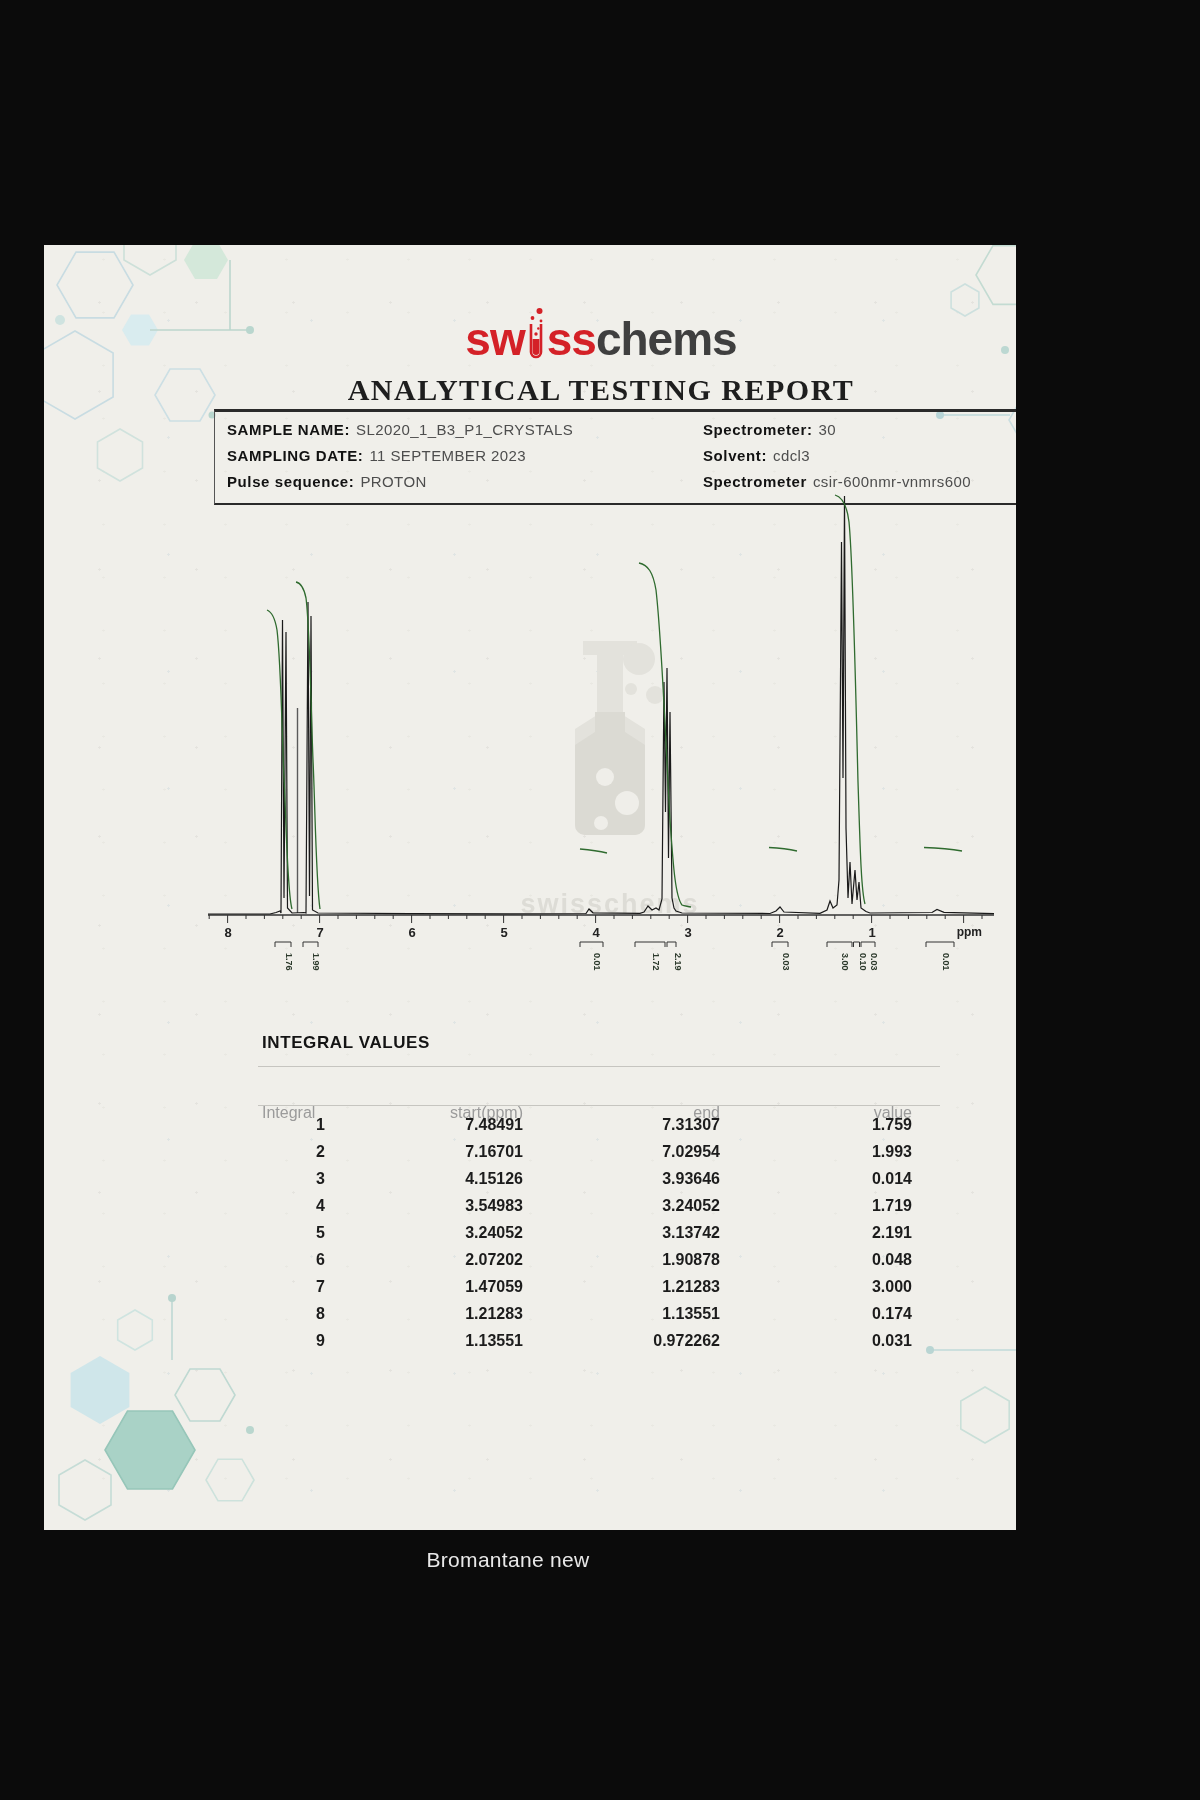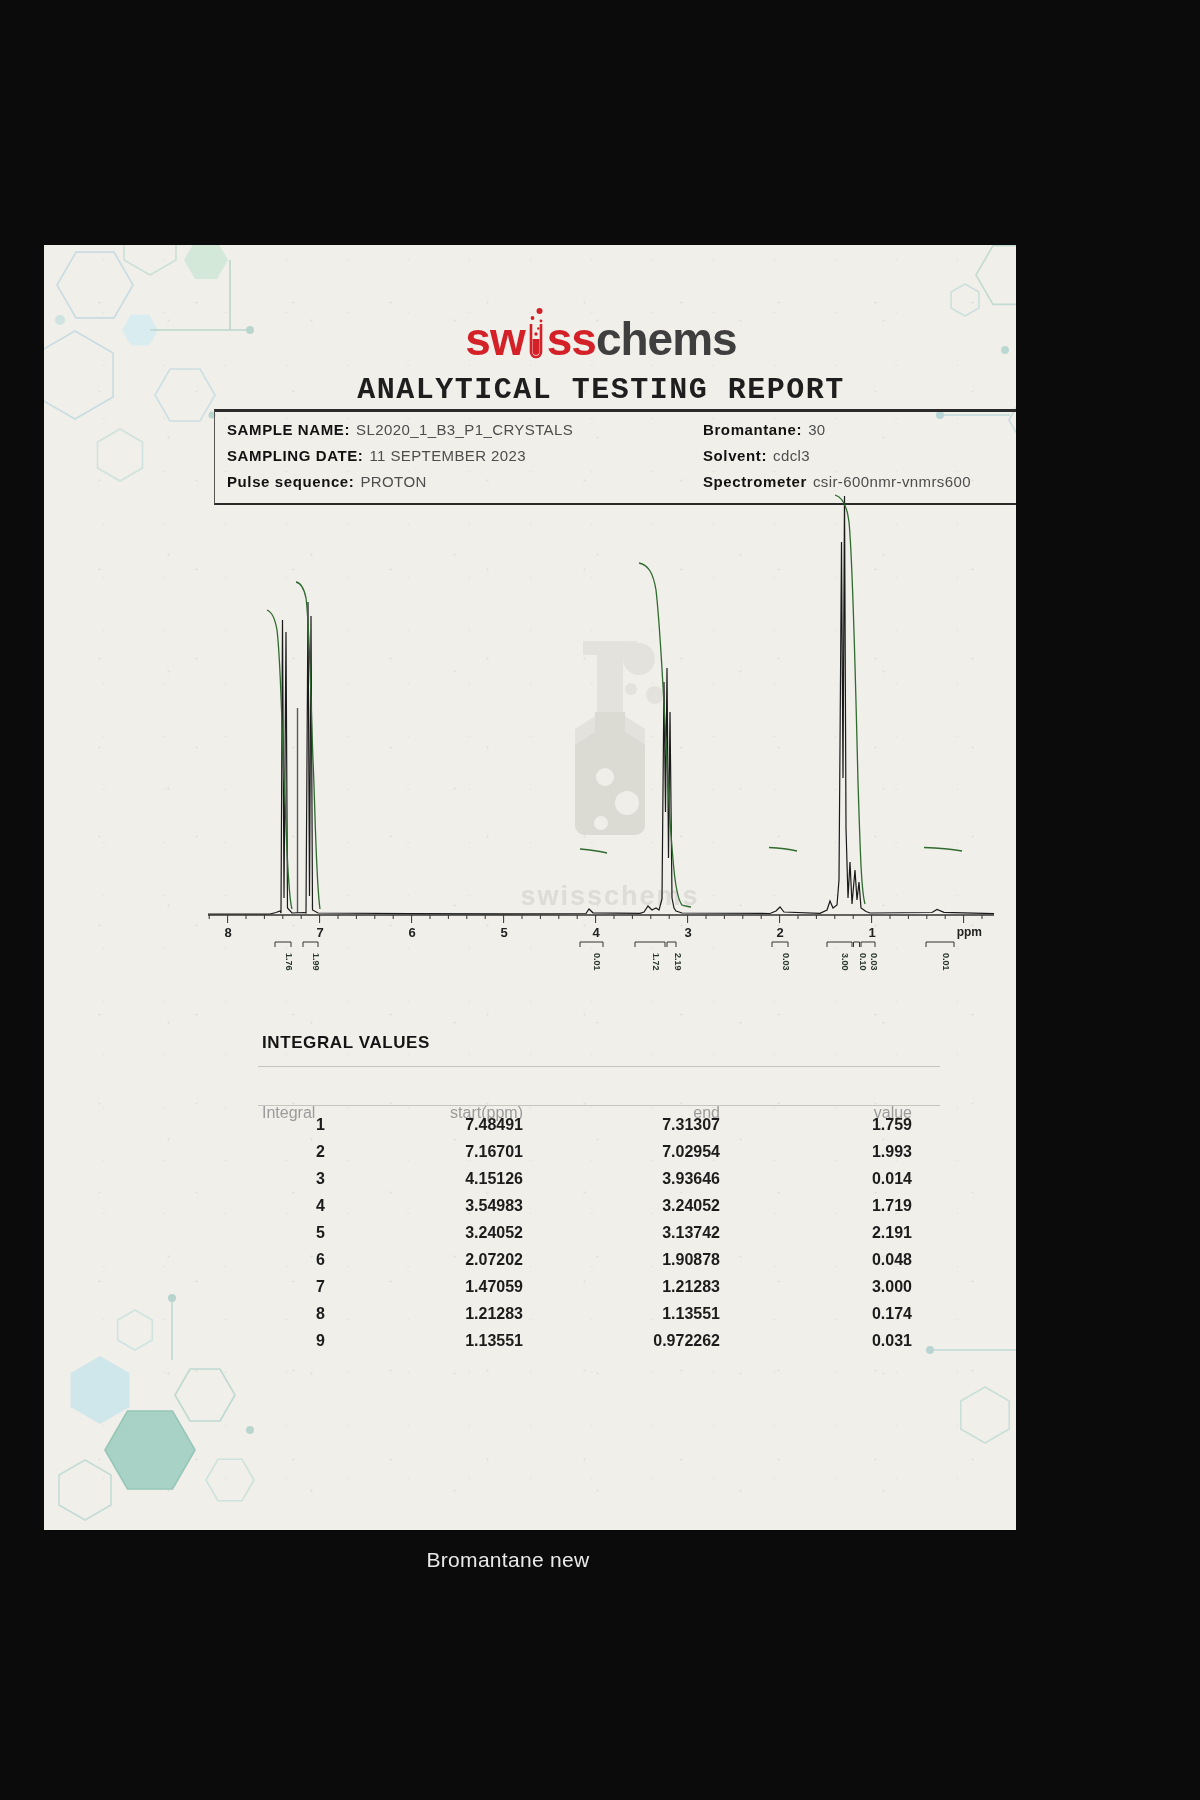--- a/index.html
+++ b/index.html
@@ -17,35 +17,35 @@
 
   
   .logo{position:absolute;left:0;top:62px;width:100%;text-align:center;
         font-size:46px;font-weight:800;letter-spacing:-1px;line-height:60px;}
   .logo .red{color:#d42127;}
   .logo .dark{color:#3f3f3f;}
   .logo svg{vertical-align:-8px;margin:0 1px;}
 
   
   .title{position:absolute;left:0;top:128px;width:100%;text-align:center;
-         font-family:Liberation Mono, monospace;font-size:30px;font-weight:600;
+         font-family:Liberation Serif, serif;font-size:30px;font-weight:600;
          letter-spacing:1.5px;color:#1e1e1e;}
 
   
   .infobox{position:absolute;left:170px;top:164px;width:933px;height:86px;
            border-top:3px solid #2a2a2a;border-bottom:2px solid #2a2a2a;
            border-left:1px solid #555;border-right:1px solid #555;
            padding:5px 16px 0 0;}
   .inforow{display:grid;grid-template-columns:476px auto;line-height:26px;}
   .field{padding-left:12px;font-size:15px;color:#4d4d4d;letter-spacing:.4px;white-space:nowrap;}
   .field b{color:#121212;font-weight:700;margin-right:6px;letter-spacing:.6px;}
 
   
   .watermark{position:absolute;left:446px;top:392px;width:240px;text-align:center;}
-  .watermark .wm-text{margin-top:10px;font-size:27px;font-weight:700;letter-spacing:2px;color:#dddcd6;}
+  .watermark .wm-text{margin-top:18px;font-size:27px;font-weight:700;letter-spacing:2px;color:#dddcd6;}
 
   .spectrum{position:absolute;left:126px;top:235px;}
 
   
   .tbl-heading{position:absolute;left:218px;top:788px;font-size:17px;font-weight:800;
                letter-spacing:.6px;color:#141414;}
   .rule{position:absolute;left:214px;width:682px;height:1px;background:#c6c5c0;}
   .thead,.trow{display:grid;grid-template-columns:67px 198px 197px 192px;}
   .thead{position:absolute;left:214px;top:859px;width:654px;font-size:16px;color:#9b9b9b;}
   .thead .tcell{text-align:right;}
@@ -121,21 +121,21 @@
     </div>
 
     <div class="title">ANALYTICAL TESTING REPORT</div>
 
     <div class="infobox">
       <div class="inforow">
         <div class="field">
           <b>SAMPLE NAME:</b><span>SL2020_1_B3_P1_CRYSTALS</span>
         </div>
         <div class="field">
-          <b>Bromantane:</b><span>30</span>
+          <b>Spectrometer:</b><span>30</span>
         </div>
       </div>
       <div class="inforow">
         <div class="field">
           <b>SAMPLING DATE:</b><span>11 SEPTEMBER 2023</span>
         </div>
         <div class="field">
           <b>Solvent:</b><span>cdcl3</span>
         </div>
       </div>

